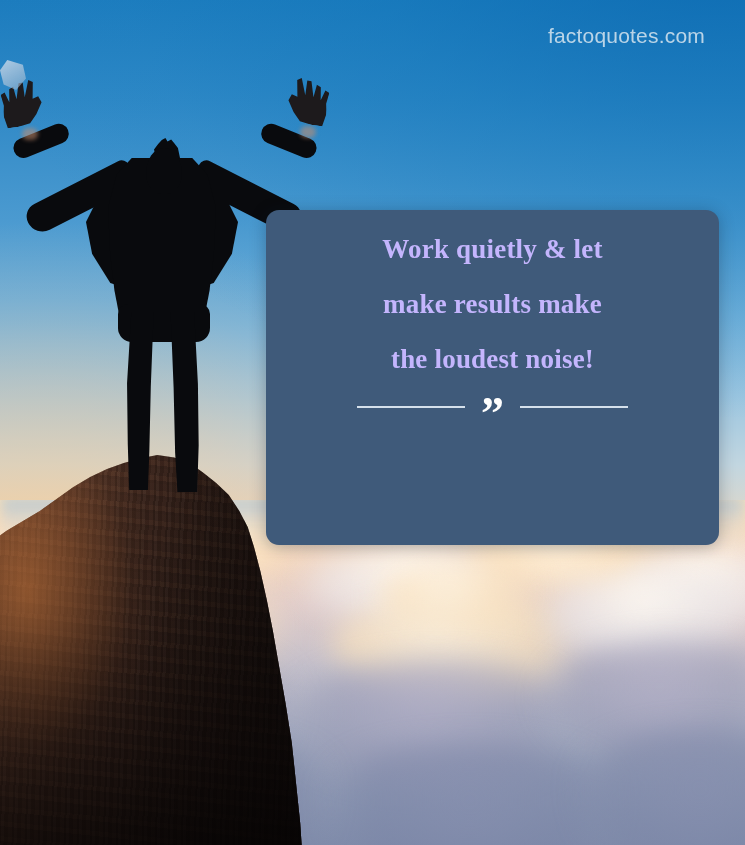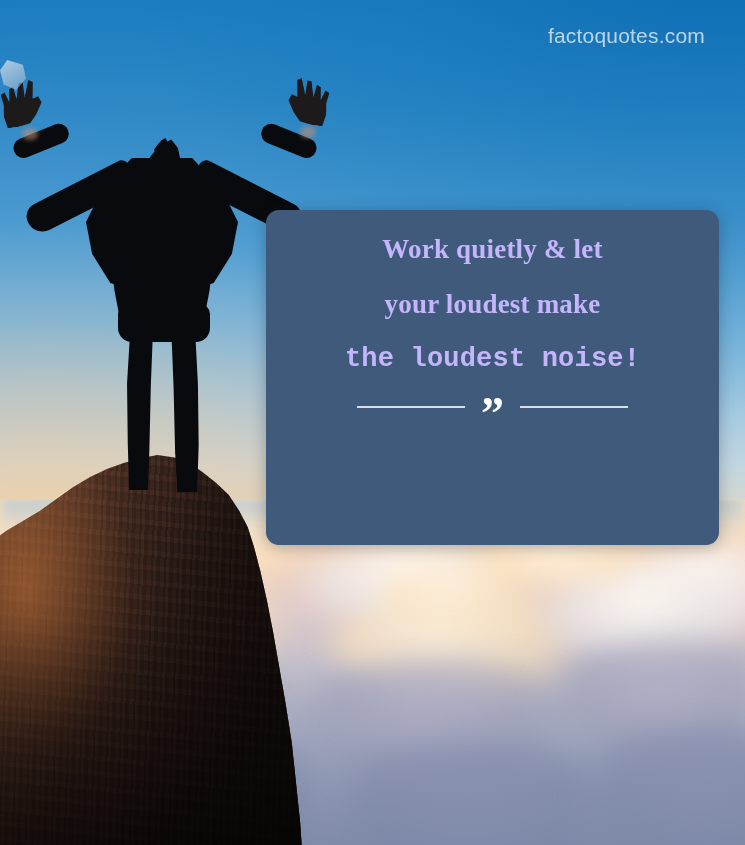--- a/index.html
+++ b/index.html
@@ -348,21 +348,20 @@
     font-size: 27px;
     line-height: 1.03;
     letter-spacing: 0.2px;
     text-align: center;
     width: 100%;
     margin-bottom: 27px;
     white-space: nowrap;
   }
   .quote-line:nth-of-type(3) {
     margin-bottom: 18px;
-    font-family: Liberation Mono, monospace;
   }
   .divider {
     display: flex;
     align-items: center;
     justify-content: center;
     gap: 16px;
     width: 100%;
     margin-top: 6px;
   }
   .rule {
@@ -448,21 +447,21 @@
     <div class="sil neck"></div>
     <div class="sil head"></div>
     <div class="shirt"></div>
     <div class="sil hips"></div>
     <div class="sil leg-l"></div>
     <div class="sil leg-r"></div>
   </div>
 
   <div class="quote-card">
     <div class="quote-line">Work quietly &amp; let</div>
-    <div class="quote-line">your loudest make</div>
+    <div class="quote-line">make results make</div>
     <div class="quote-line">the loudest noise!</div>
     <div class="divider">
       <span class="rule"></span>
       <span class="quote-mark">”</span>
       <span class="rule"></span>
     </div>
   </div>
 
   <div class="watermark">factoquotes.com</div>
 

